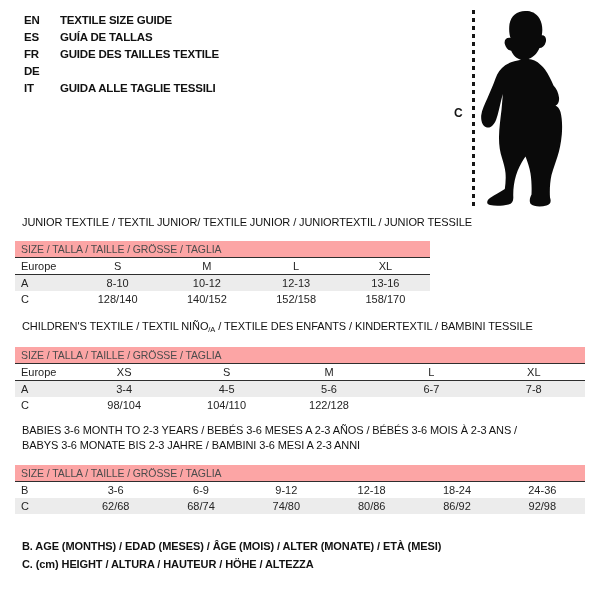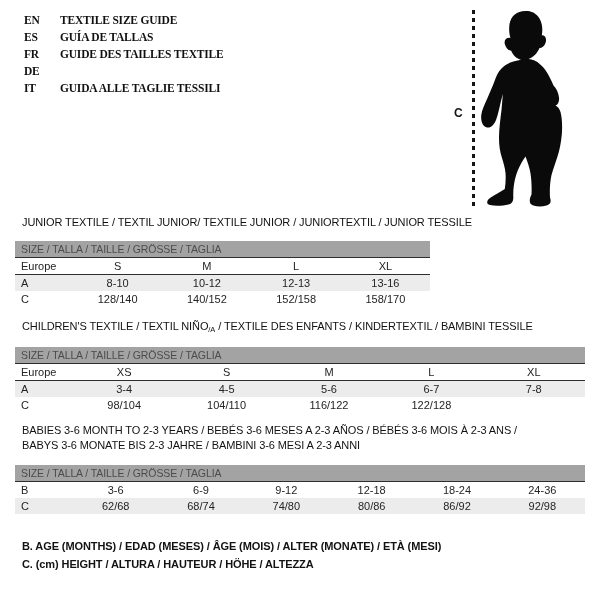--- a/index.html
+++ b/index.html
@@ -3,39 +3,39 @@
 <meta charset="utf-8">
 <style>
   html,body { margin:0; padding:0; background:#fff; }
   #canvas {
     position:relative; width:600px; height:600px; background:#ffffff;
     font-family:"Liberation Sans", sans-serif; color:#161616; overflow:hidden;
   }
   
   .langs { position:absolute; left:24px; top:12px; }
   .lang-row { display:grid; grid-template-columns:36px auto; height:17px; line-height:17px;
-              font-weight:bold; font-size:11.5px; letter-spacing:-0.2px; color:#111;font-family:Liberation Serif, serif; }
+              font-weight:bold; font-size:11.5px; letter-spacing:-0.2px; color:#111; }
   
   .sil { position:absolute; left:478px; top:2px; }
   .dash-line { position:absolute; left:472px; top:10px; width:3px; height:196px;
                background:repeating-linear-gradient(to bottom,#151515 0 4px,transparent 4px 8px); }
   .measure-c { position:absolute; left:454px; top:106px; font-size:12px; font-weight:bold; color:#151515; }
   
   .tbl-title { position:absolute; left:22px; font-weight:normal; font-size:11px;
                letter-spacing:-0.1px; color:#121212; white-space:nowrap; }
   #t1-title { top:216px; }
   #t2-title { top:320px; }
   #t3-title { top:423px; line-height:15px; }
   .sub { font-size:7.5px; vertical-align:-2px; }
   
   .tbl { position:absolute; left:15px; }
   #t1 { top:241px; width:415px; }
   #t2 { top:347px; width:570px; }
   #t3 { top:465px; width:570px; }
-  .size-bar { height:16px; line-height:16px; background:#a3a3a3; border-bottom:1px solid #2e2e2e;
+  .size-bar { height:16px; line-height:16px; background:#fca5a5; border-bottom:1px solid #2e2e2e;
               color:#4c4c4c; font-size:10.5px; padding-left:6px; letter-spacing:-0.1px; }
   .trow { display:grid; height:16px; line-height:16px; font-size:11px; color:#242424; }
   .rule { border-bottom:1px solid #2e2e2e; }
   .alt { background:#ececec; }
   #t1 .trow { grid-template-columns:58px repeat(4,1fr); }
   #t2 .trow { grid-template-columns:58px repeat(5,1fr); }
   #t3 .trow { grid-template-columns:58px repeat(6,1fr); }
   .lbl { padding-left:6px; text-align:left; }
   .val { text-align:center; }
   
@@ -144,21 +144,20 @@
       <span class="val">3-4</span>
       <span class="val">4-5</span>
       <span class="val">5-6</span>
       <span class="val">6-7</span>
       <span class="val">7-8</span>
     </div>
     <div class="trow">
       <span class="lbl">C</span>
       <span class="val">98/104</span>
       <span class="val">104/110</span>
-      <span class="val">116/122</span>
       <span class="val">122/128</span>
     </div>
   </div>
 
   <div class="tbl-title" id="t3-title">
     <div>BABIES 3-6 MONTH TO 2-3 YEARS / BEBÉS 3-6 MESES A 2-3 AÑOS / BÉBÉS 3-6 MOIS À 2-3 ANS /</div>
     <div>BABYS 3-6 MONATE BIS 2-3 JAHRE / BAMBINI 3-6 MESI A 2-3 ANNI</div>
   </div>
   <div class="tbl" id="t3">
     <div class="size-bar">SIZE / TALLA / TAILLE / GRÖSSE / TAGLIA</div>

